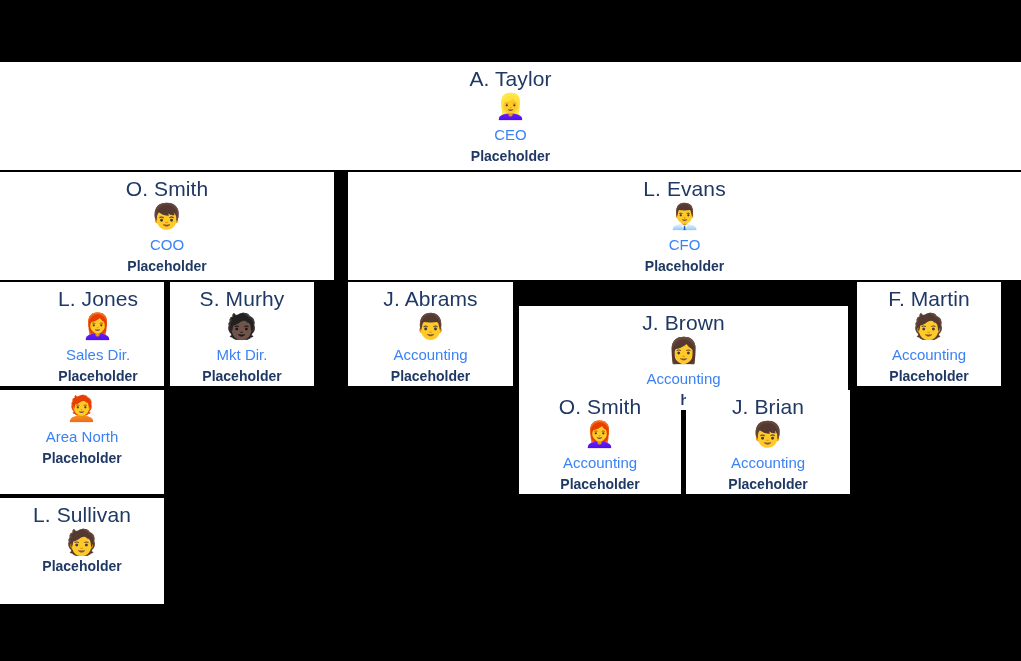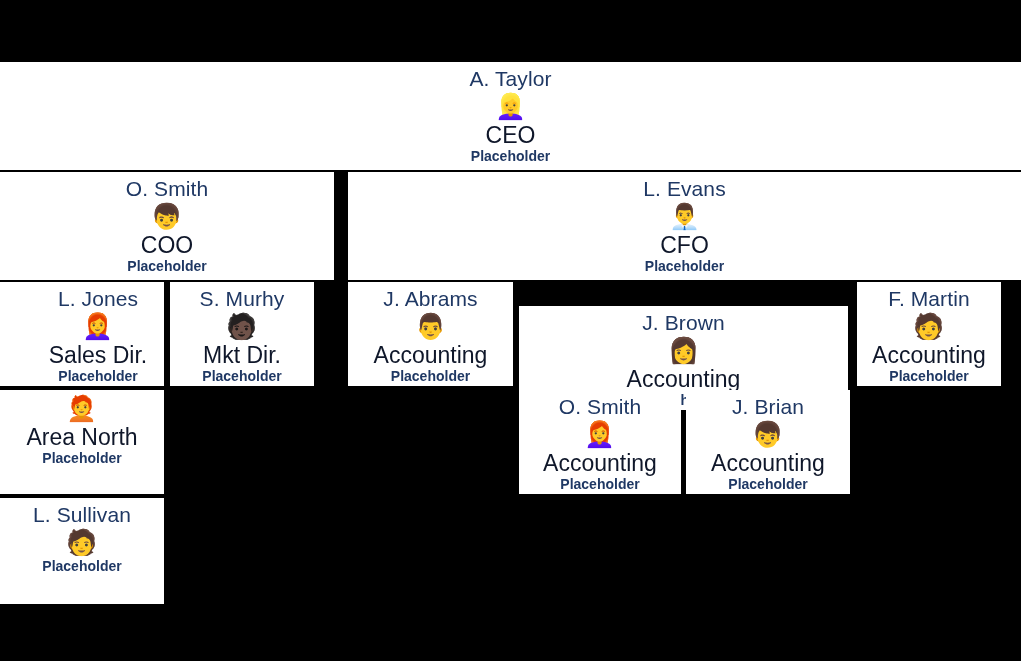--- a/index.html
+++ b/index.html
@@ -42,22 +42,22 @@
     white-space: nowrap;
   }
   .node-avatar {
     font-size: 25px;
     line-height: 30px;
     height: 30px;
     display: block;
     font-family: "DejaVu Sans", sans-serif;
   }
   .node-title {
-    color: #0f172a;
-    font-size: 23px;
+    color: #3b82f6;
+    font-size: 15px;
     font-weight: 400;
     line-height: 26px;
     white-space: nowrap;
   }
   .node-sub {
     color: #1F3864;
     font-size: 14px;
     font-weight: 700;
     line-height: 14px;
     margin-top: 1px;

